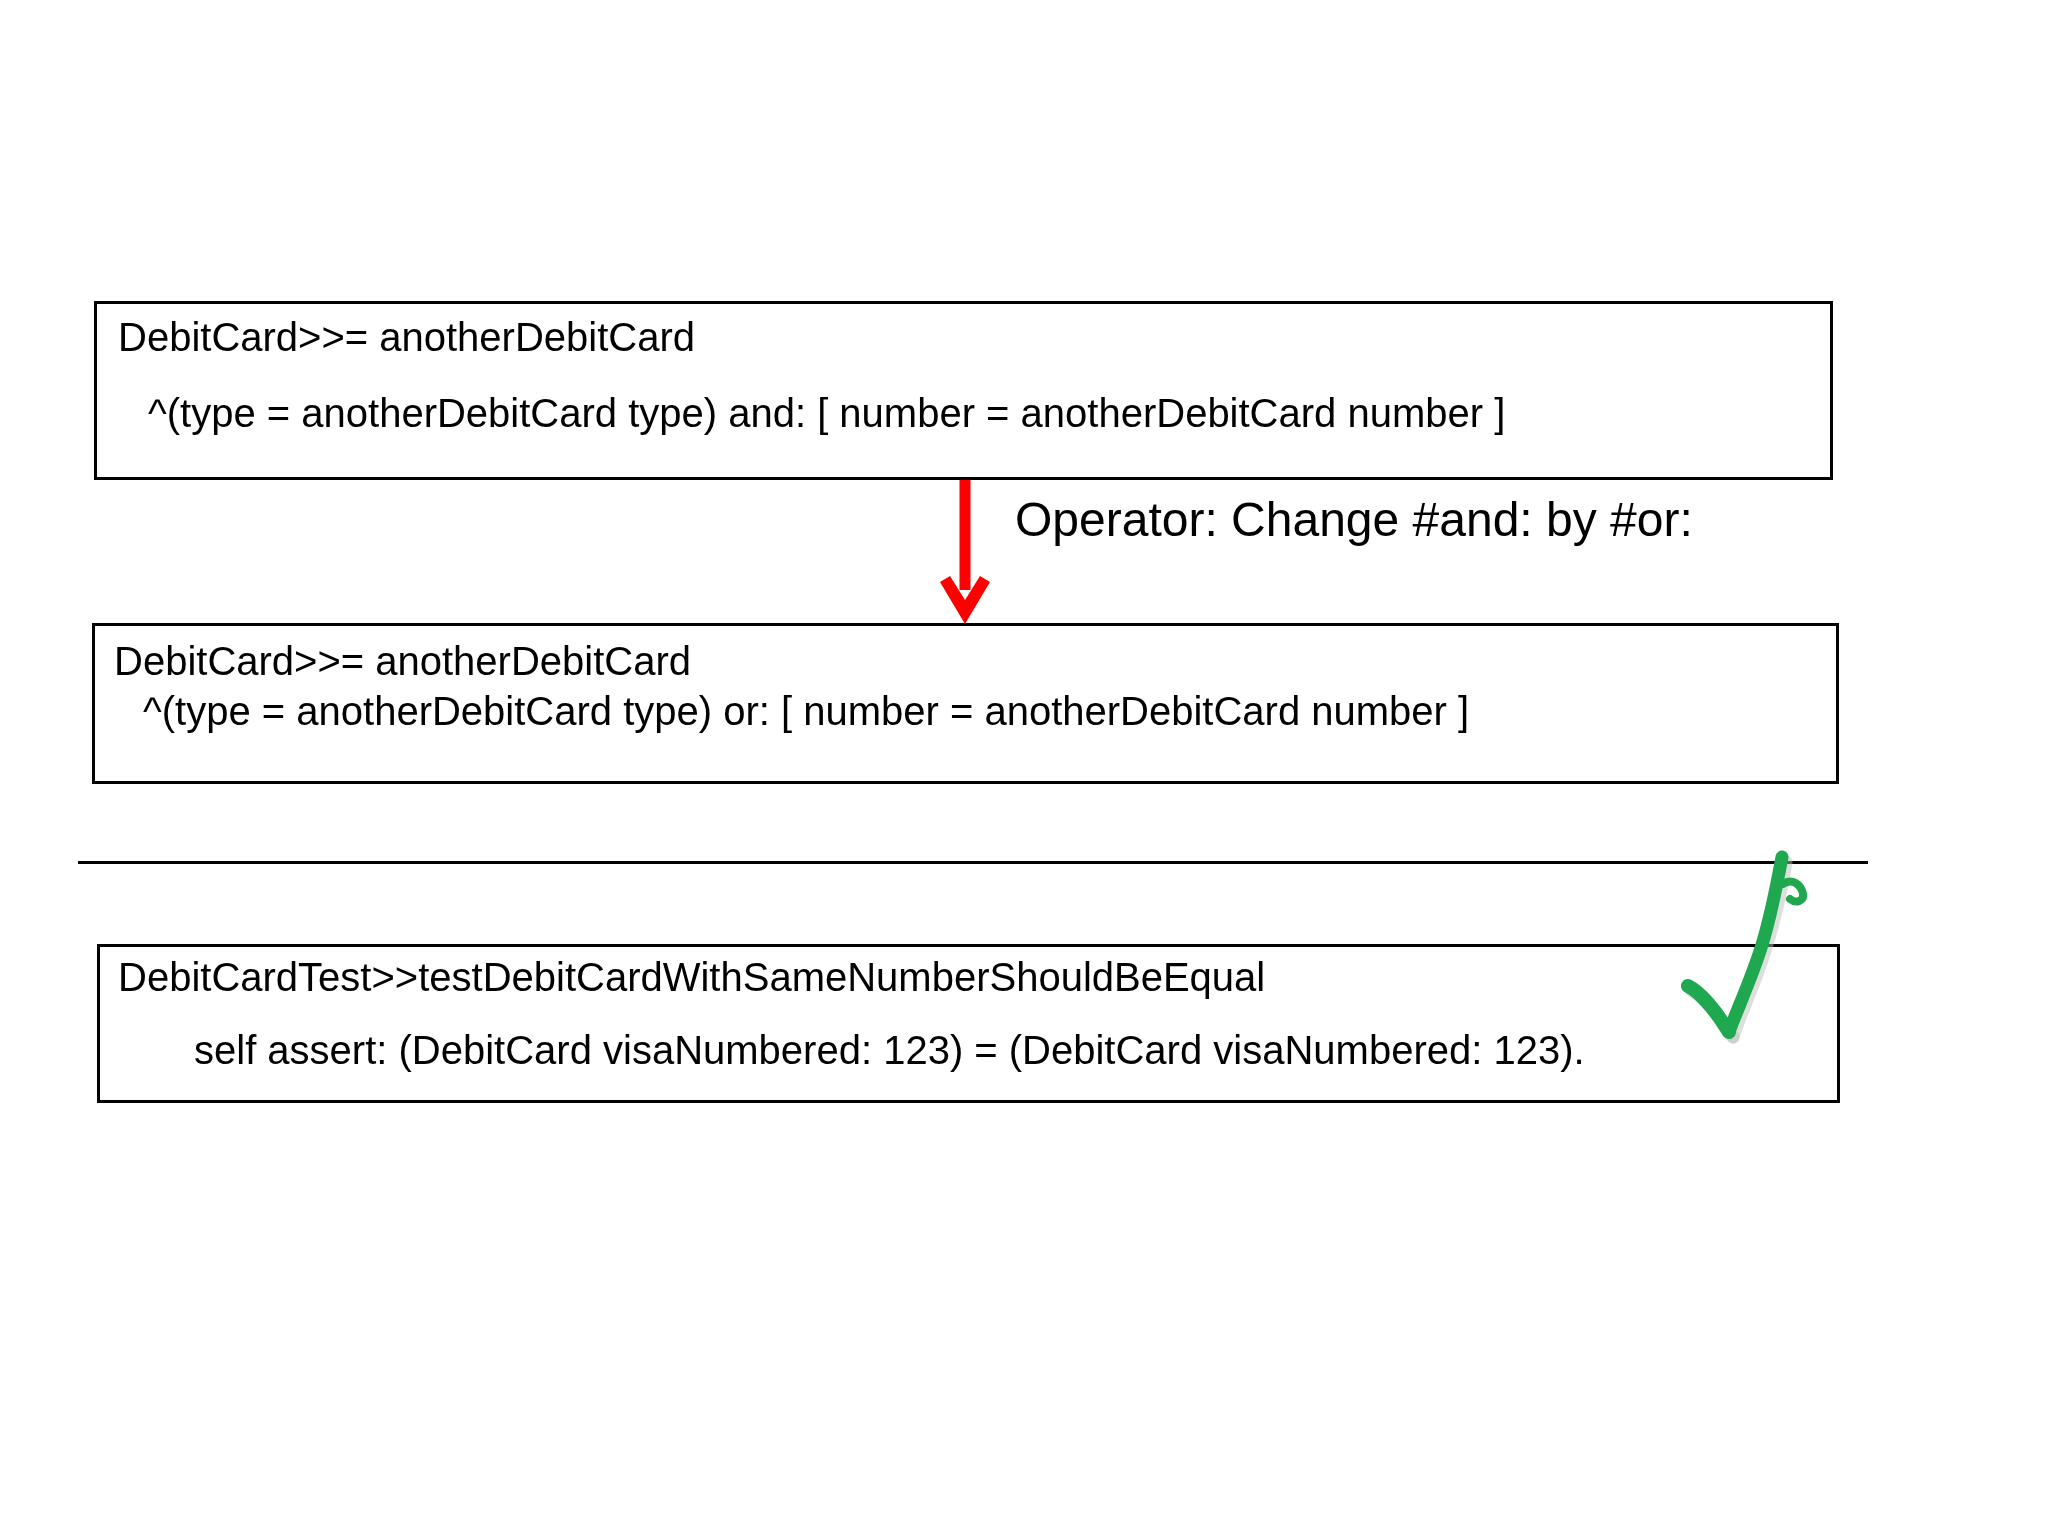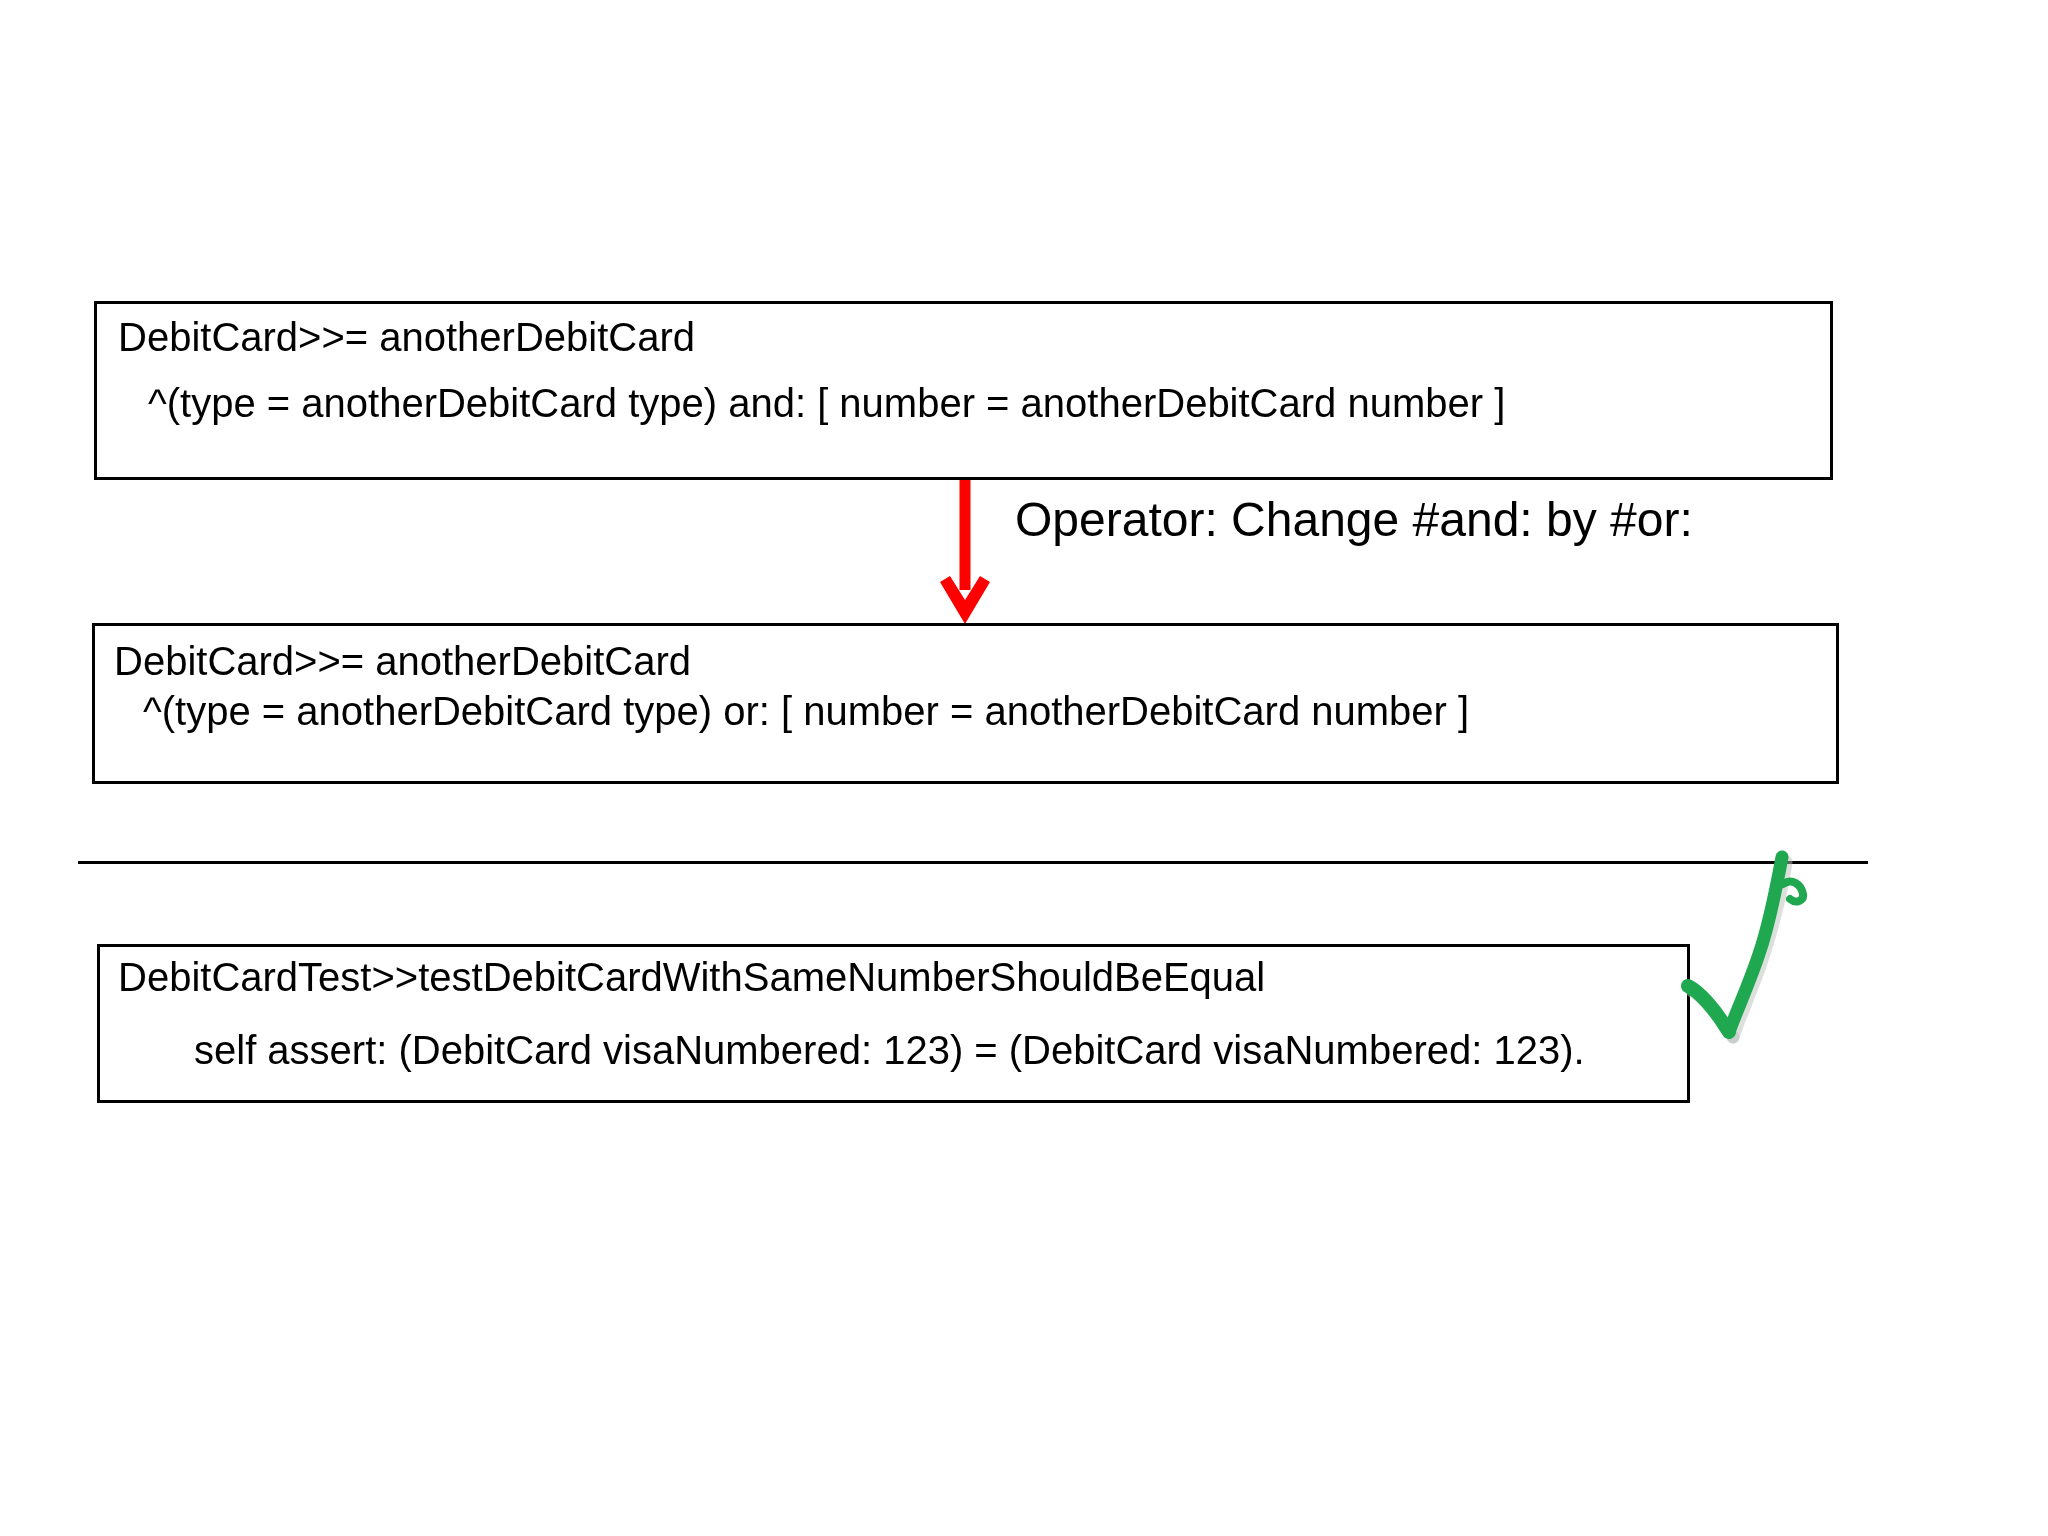--- a/index.html
+++ b/index.html
@@ -33,27 +33,27 @@
     box-sizing: border-box;
   }
   .code-box .code-line {
     font-size: 40px;
     line-height: 44px;
     white-space: nowrap;
     color: var(--text-black, #000000);
   }
   #box-original { left: 94px;  top: 301px; width: 1739px; height: 179px; }
   #box-original .line1 { margin: 11px 0 0 21px; }
-  #box-original .line2 { margin: 22px 0 0 51px; }
+  #box-original .line2 { margin: 32px 0 0 51px; }
 
   #box-mutant { left: 92px; top: 623px; width: 1747px; height: 161px; }
   #box-mutant .line1 { margin: 13px 0 0 19px; }
   #box-mutant .line2 { margin: 6px 0 0 48px; }
 
-  #box-test { left: 97px; top: 944px; width: 1593px; height: 159px; }
+  #box-test { left: 97px; top: 944px; width: 1743px; height: 159px; }
   #box-test .line1 { margin: 8px 0 0 18px; }
   #box-test .line2 { margin: 29px 0 0 94px; }
 
   .operator-label {
     position: absolute;
     left: 1015px;
     top: 496px;
     font-size: 48px;
     line-height: 48px;
     white-space: nowrap;

